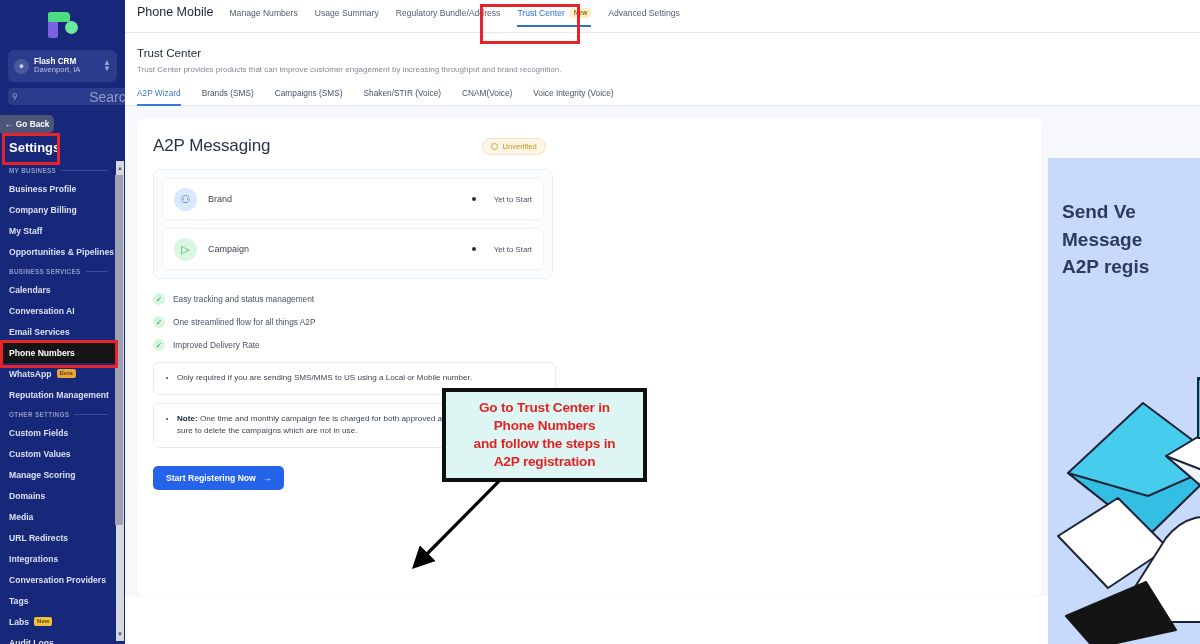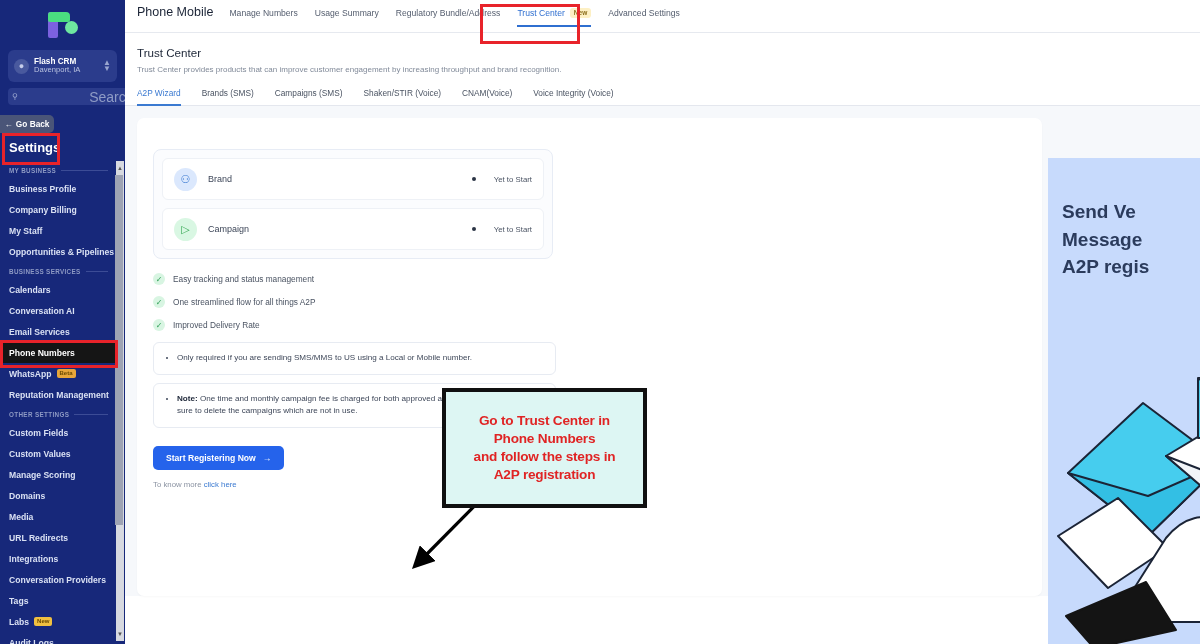--- a/index.html
+++ b/index.html
@@ -218,21 +218,21 @@
     background:#c7dafc; overflow:hidden;
   }
   .promo-title {
     padding: 40px 0 0 14px; font-size: 19px; font-weight:bold; color:#2b3b5c;
     line-height: 1.45; white-space: nowrap;
   }
   .promo-art { position:absolute; left:0; top:210px; width:320px; height:280px; }
 
   
   .callout {
-    position:absolute; left:317px; top:388px; width:205px; height:120px;
+    position:absolute; left:317px; top:388px; width:205px; height:94px;
     background:#ddf6f3; border:4px solid #101010; z-index: 50;
     display:flex; align-items:center; justify-content:center; text-align:center;
   }
   .callout-txt {
     color:#e02424; font-size:13.6px; font-weight:bold; line-height:1.32;
     letter-spacing:-0.2px;
   }
   .arrow-svg { position:absolute; left:270px; top:455px; z-index: 49; }
 </style>
 </head>
@@ -403,20 +403,27 @@
         <div class="stab">Brands (SMS)</div>
         <div class="stab">Campaigns (SMS)</div>
         <div class="stab">Shaken/STIR (Voice)</div>
         <div class="stab">CNAM(Voice)</div>
         <div class="stab">Voice Integrity (Voice)</div>
       </div>
 
     <div class="content">
       <div class="card">
 
+        <div class="card-head">
+          <div class="card-title">A2P Messaging</div>
+          <div class="unverified">
+            <span class="uv-dot"></span>
+            <span>Unverified</span>
+          </div>
+        </div>
 
         <div class="steps" id="steps">
             <div class="steprow">
               <div class="step-ico blue">⚇</div>
               <div class="step-label">Brand</div>
               <div class="step-status">
                 <span class="st-dot"></span>
                 <span>Yet to Start</span>
               </div>
             </div>
@@ -456,24 +463,20 @@
                 <li><b>Note:</b> One time and monthly campaign fee is charged for both approved and failed campaigns. Make sure to delete the campaigns which are not in use.</li>
               </ul>
             </div>
           </div>
 
         <button class="cta">
           <span>Start Registering Now</span>
           <span>→</span>
         </button>
 
-        <div class="knowmore">
-          <span>To know more</span>
-          <a href="#">click here</a>
-        </div>
       </div>
     </div>
 
     <div class="promo">
       <div class="promo-title">
         <div>Send Ve</div>
         <div>Message</div>
         <div>A2P regis</div>
       </div>
       <svg class="promo-art" viewBox="0 0 320 280">

